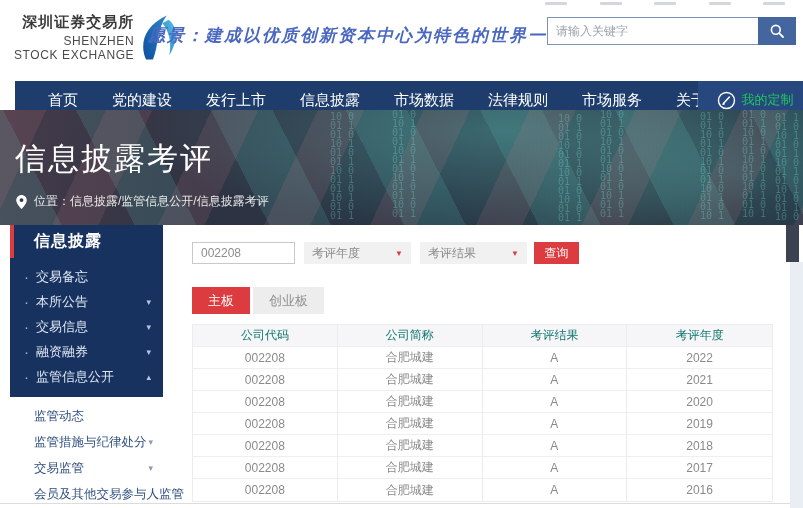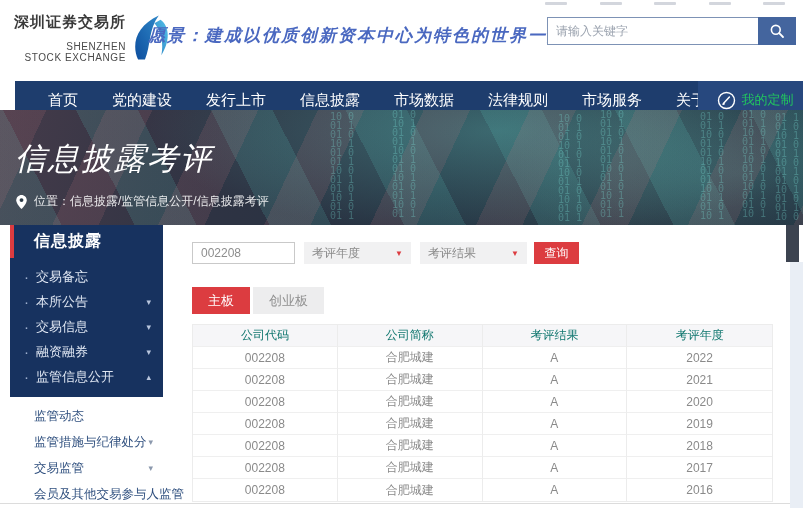--- a/index.html
+++ b/index.html
@@ -8,21 +8,21 @@
   .page { position:relative; width:803px; height:508px; background:#fff; }
 
   
   .header { position:absolute; left:0; top:0; width:803px; height:72px; background:#fff; }
   .clipped-links { position:absolute; left:545px; top:2px; width:240px; height:6px;
     display:flex; justify-content:space-between; overflow:hidden; }
   .clipped-links i { display:block; width:22px; height:3px; background:#d3d6dd; border-radius:1px; }
   .logo-group { position:absolute; left:14px; top:13px; display:flex; align-items:center; }
   .logo-text { text-align:right; margin-right:6px; }
   .logo-cn { font-size:15px; font-weight:bold; color:#3a3a3a; letter-spacing:1px; }
-  .logo-en { font-size:10px; color:#4a4a4a; letter-spacing:0.6px; margin-top:9px; }
+  .logo-en { font-size:12px; color:#4a4a4a; letter-spacing:0.6px; margin-top:2px; }
   .logo-mark { width:38px; height:46px; }
   .slogan { position:absolute; left:148px; top:24px; font-family:"DejaVu Serif","Liberation Serif",serif;
     font-style:italic; font-weight:bold; font-size:17px; color:#4a68c0; letter-spacing:2px; }
   .search-box { position:absolute; left:547px; top:17px; display:flex;border-radius:13px; }
   .search-input { width:211px; height:28px; border:1px solid #7d92b5; border-right:none;
     padding:0 8px; font-size:12px; color:#666; outline:none; }
   .search-input::placeholder { color:#9aa2ae; }
   .search-btn { width:38px; height:28px; background:#44659e; border:none; cursor:pointer;
     display:flex; align-items:center; justify-content:center; }
 
@@ -42,21 +42,21 @@
   .banner { position:absolute; left:0; top:110px; width:803px; height:115px; overflow:hidden;
     background:
       repeating-linear-gradient(115deg, rgba(216,125,133,0.13) 0 42px, rgba(0,0,0,0) 42px 96px),
       repeating-linear-gradient(63deg, rgba(94,208,198,0.15) 0 55px, rgba(0,0,0,0) 55px 120px),
       radial-gradient(ellipse 500px 150px at 62% 18%, rgba(110,225,214,0.30), rgba(0,0,0,0) 70%),
       radial-gradient(ellipse 300px 120px at 92% 55%, rgba(120,215,205,0.18), rgba(0,0,0,0) 75%),
       linear-gradient(100deg, #453b4a 0%, #2e3343 28%, #253342 55%, #2b3a46 78%, #202d3c 100%); }
   .binary-col { position:absolute; top:0; font-family:"DejaVu Sans Mono",monospace; font-size:10px;
     line-height:9px; color:rgba(125,230,220,0.30); white-space:pre; pointer-events:none; }
   .banner-title { position:absolute; left:15px; top:28px; font-size:31px; color:#fff;
-    letter-spacing:2px; font-weight:500;font-style:italic; }
+    letter-spacing:2px; font-weight:500; }
   .breadcrumb { position:absolute; left:16px; top:83px; display:flex; align-items:center; gap:7px;
     font-size:12px; color:rgba(255,255,255,0.88); }
 
   
   .gutter-dark { position:absolute; left:786px; top:225px; width:13px; height:37px; background:#3c4350; }
   .gutter-light { position:absolute; left:790px; top:262px; width:13px; height:246px; background:#e9eef5; }
 
   
   .sidebar { position:absolute; left:10px; top:225px; width:153px; }
   .side-header { height:33px; background:#17325f; border-left:4px solid #dc3c40;

